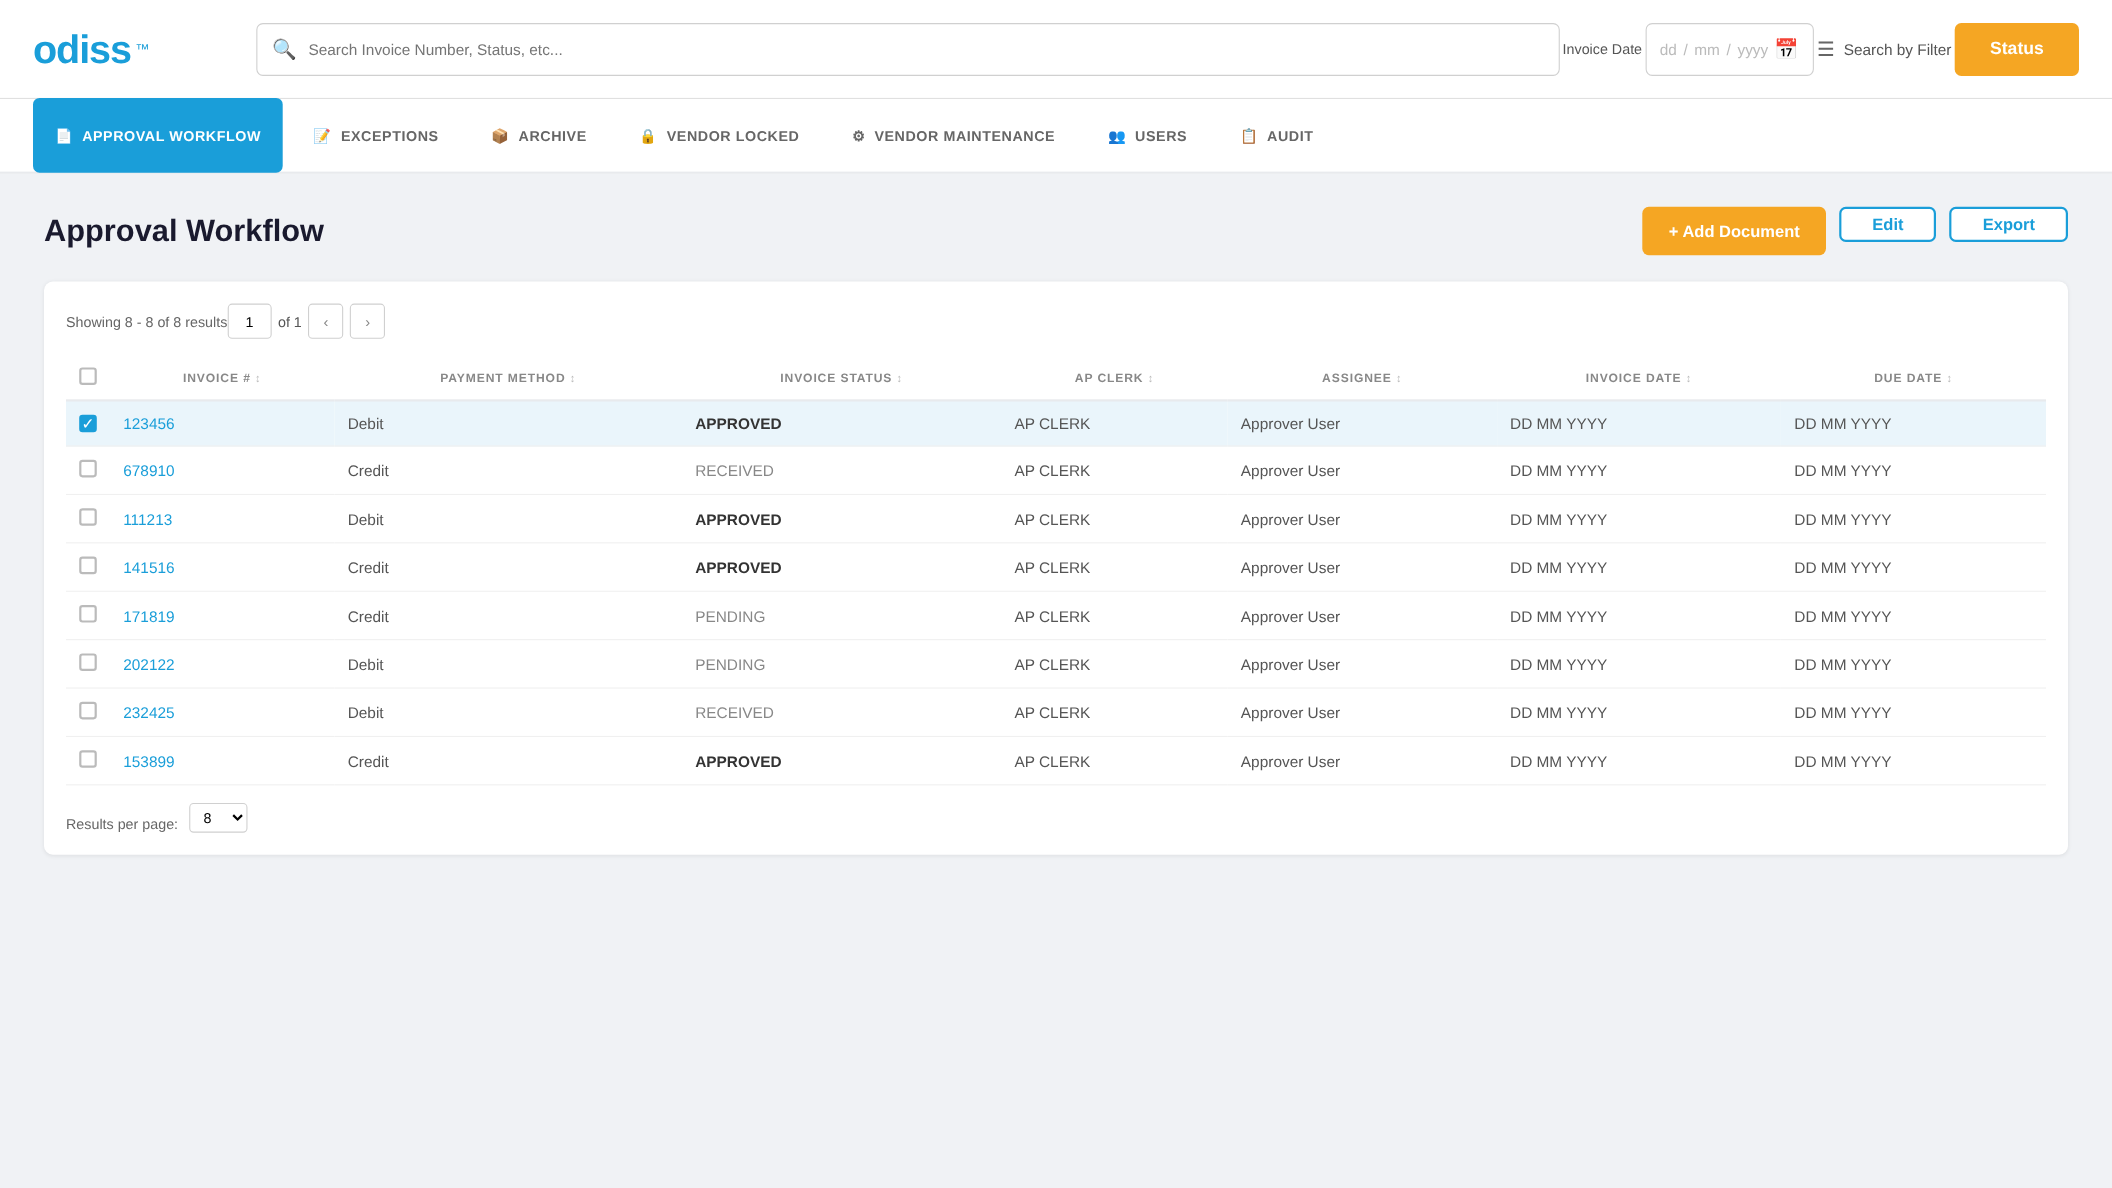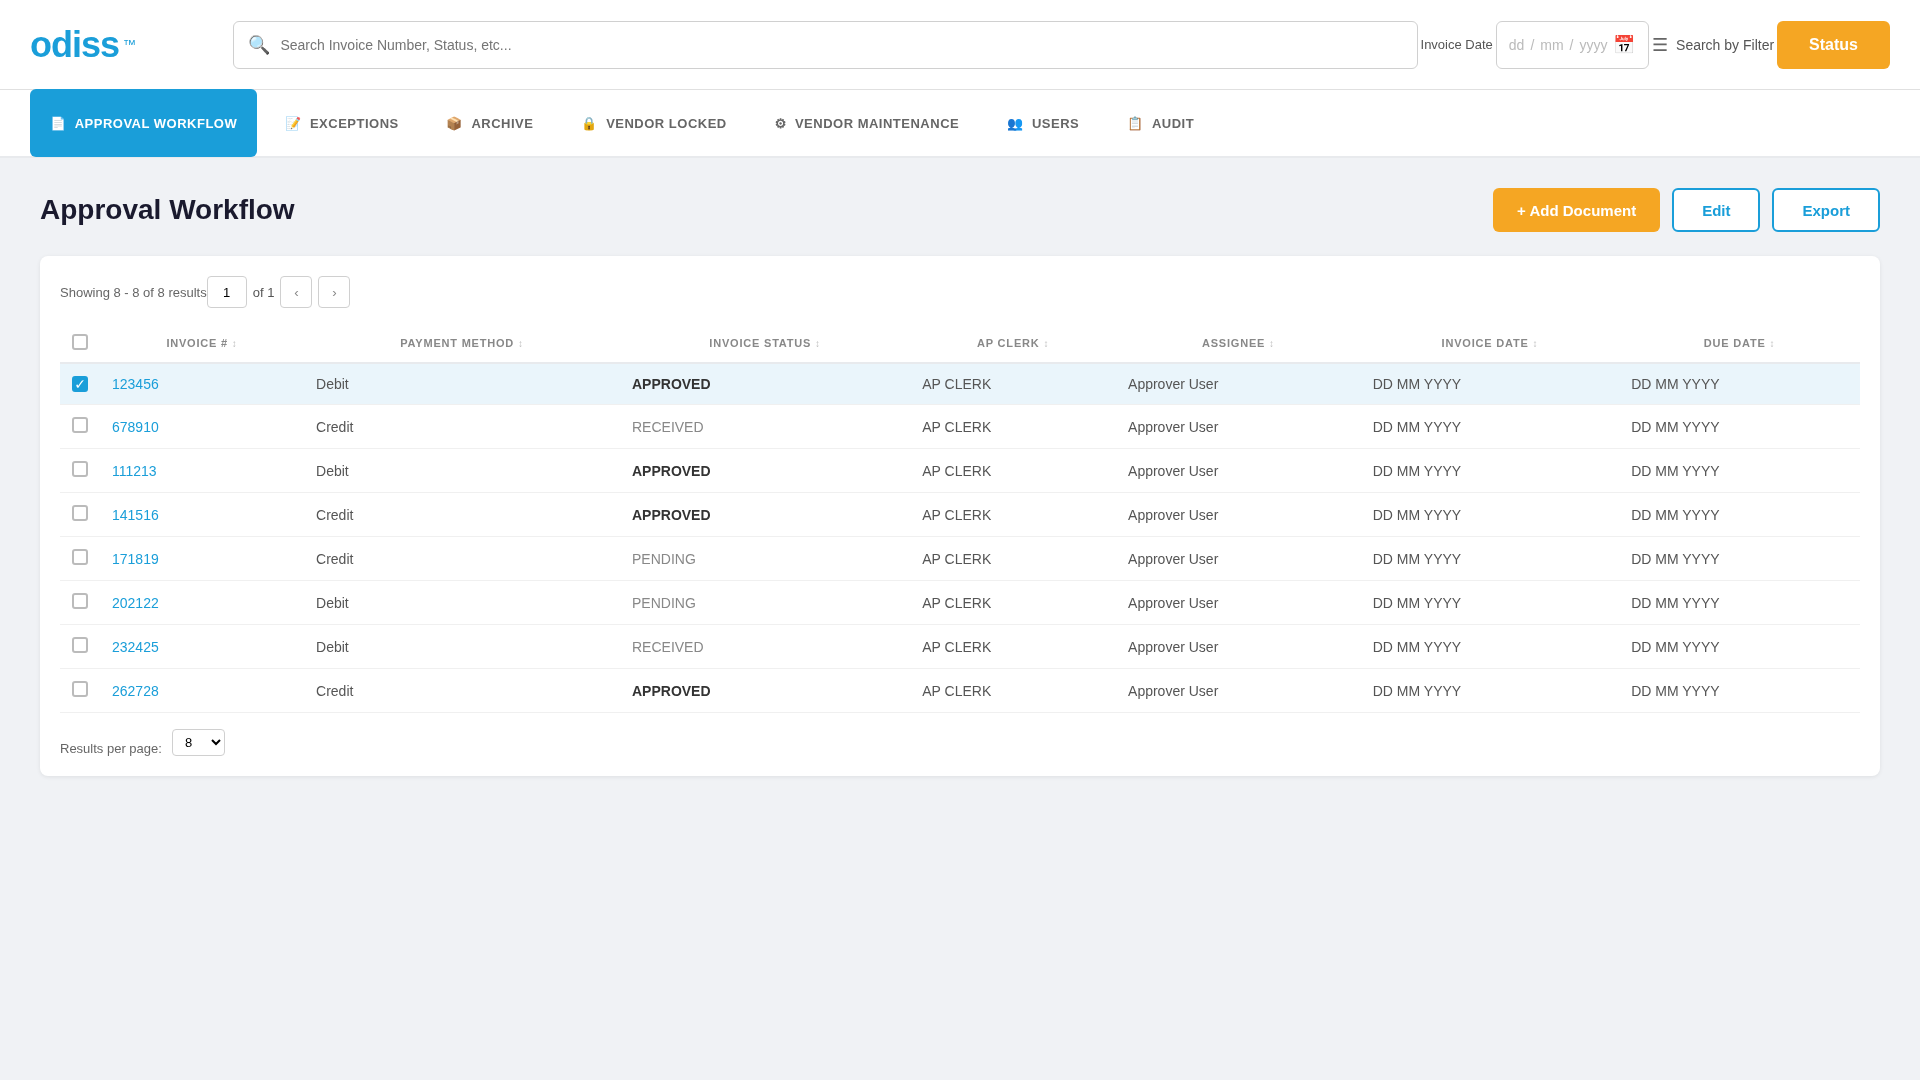--- a/index.html
+++ b/index.html
@@ -157,21 +157,21 @@
       display: flex;
       align-items: center;
       gap: 8px;
     }
     .edit-btn, .export-btn {
       background: #fff;
       color: #1a9ed9;
       border: 2px solid #1a9ed9;
       border-radius: 6px;
       padding: 0 28px;
-      height: 44px;
+      height: 32px;
       font-size: 15px;
       font-weight: 600;
       cursor: pointer;
     }
 
     
     .table-container {
       background: #fff;
       border-radius: 8px;
       box-shadow: 0 1px 4px rgba(0,0,0,0.08);
@@ -542,21 +542,21 @@
     <td>DD MM YYYY</td>
     <td>DD MM YYYY</td>
   </tr>
           <tr>
     <td class="cb-col">
       <div class="checkbox-custom ">
         
       </div>
     </td>
     <td>
-      <a class="invoice-link" href="#">262728</a>
+      <a class="invoice-link" href="#">153899</a>
     </td>
     <td>Credit</td>
     <td>
       <span class="status-approved">APPROVED</span>
     </td>
     <td>AP CLERK</td>
     <td>Approver User</td>
     <td>DD MM YYYY</td>
     <td>DD MM YYYY</td>
   </tr>

